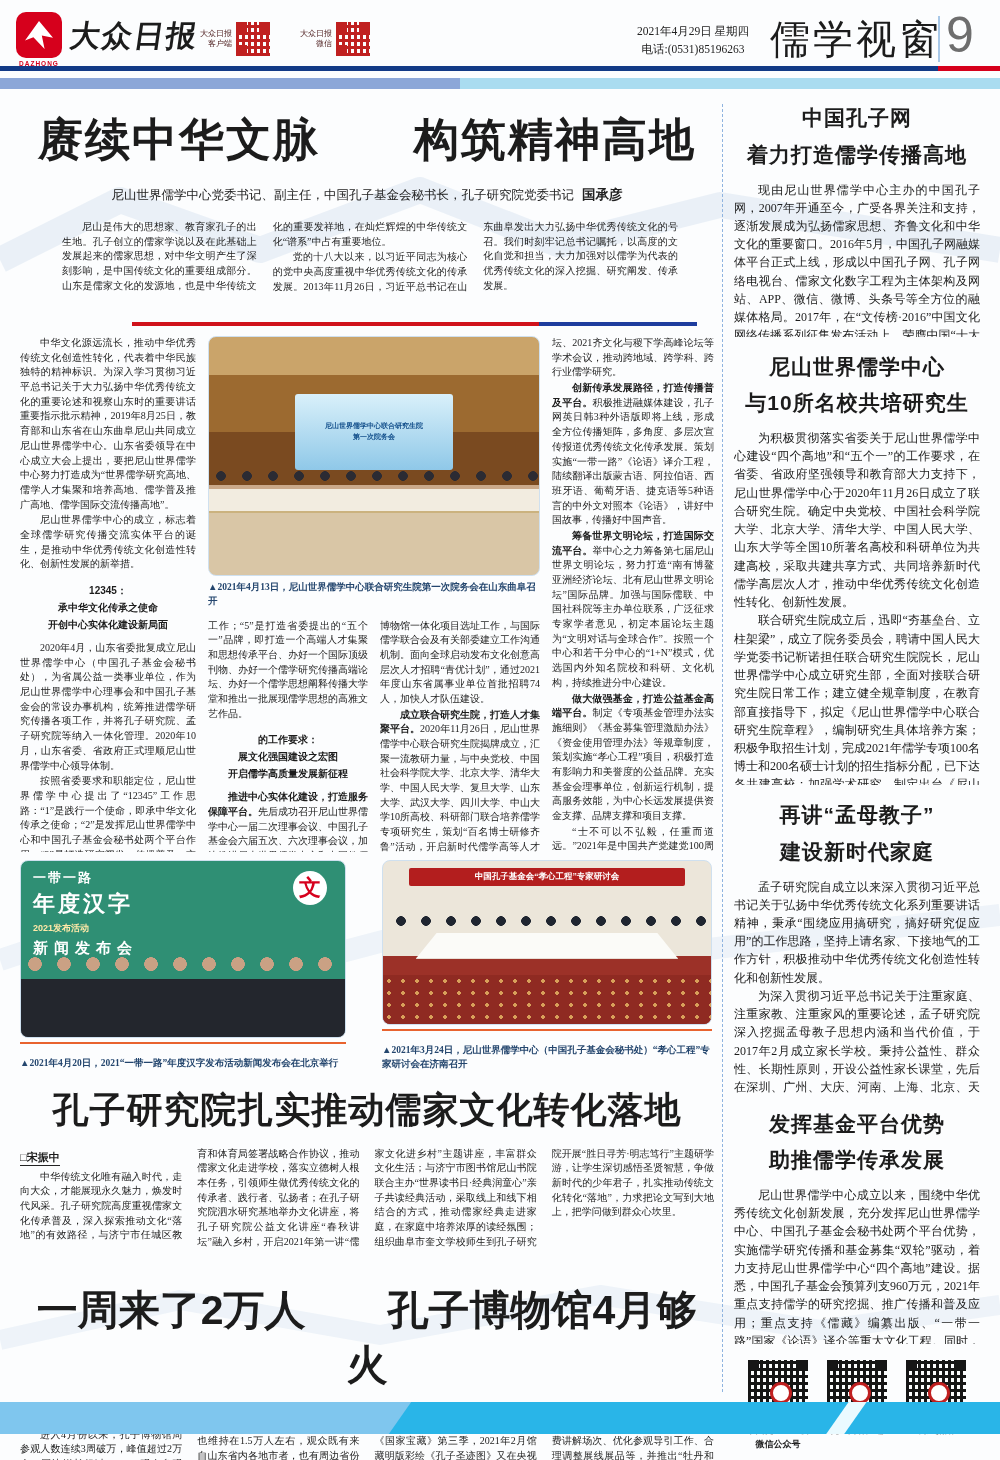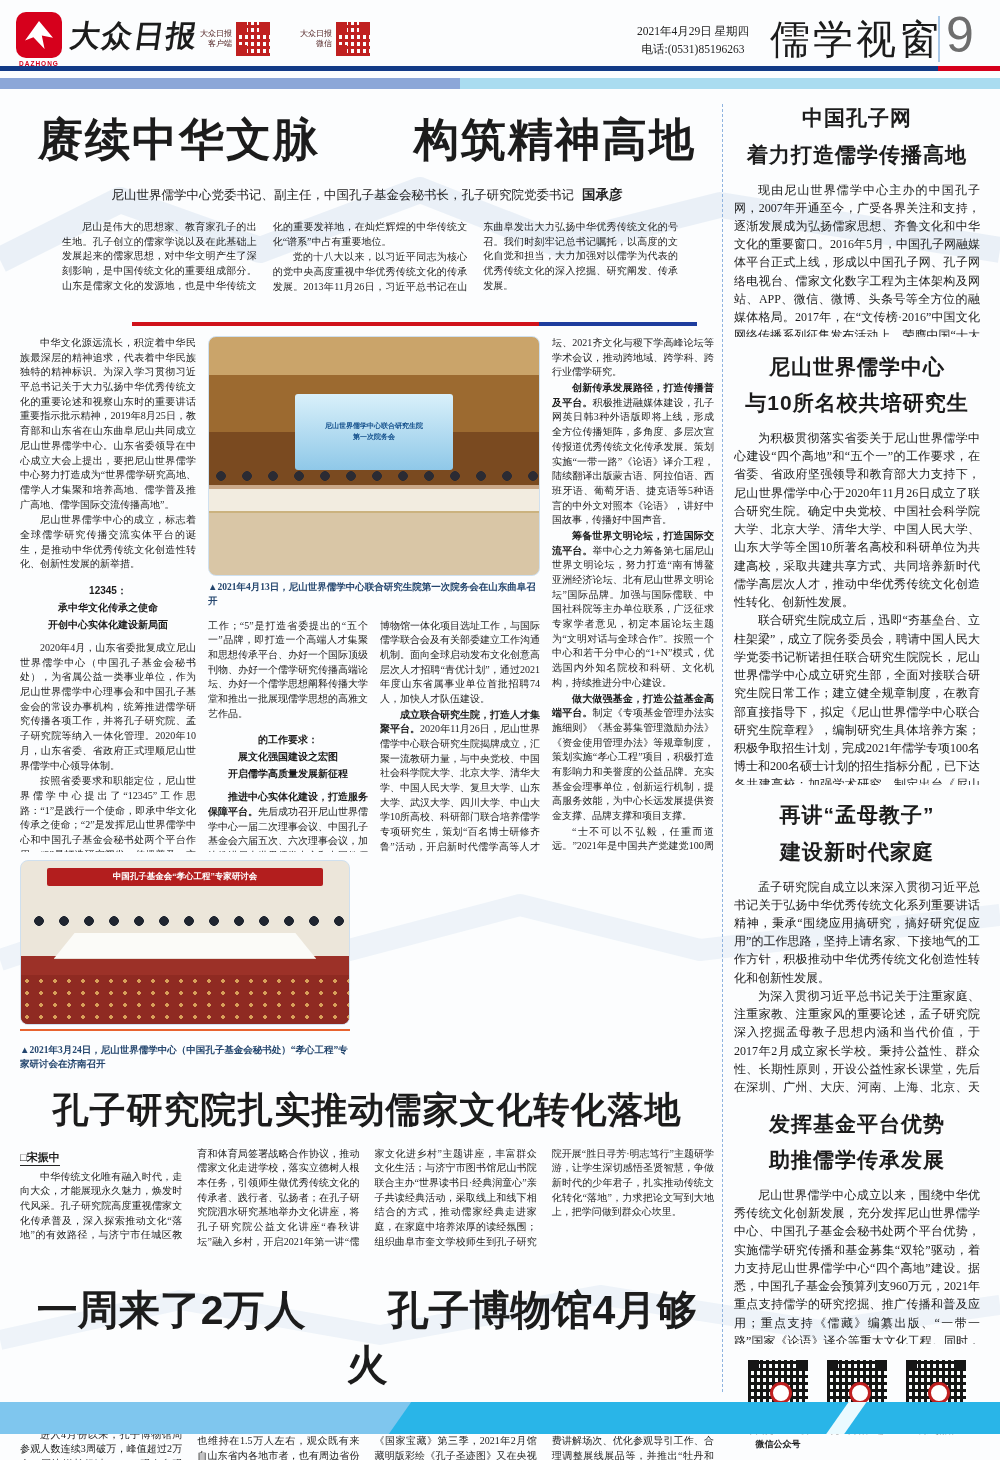--- a/index.html
+++ b/index.html
@@ -171,21 +171,21 @@
     </div>
     <div class="intro btext">
         <p>尼山是伟大的思想家、教育家孔子的出生地。孔子创立的儒家学说以及在此基础上发展起来的儒家思想，对中华文明产生了深刻影响，是中国传统文化的重要组成部分。山东是儒家文化的发源地，也是中华传统文化的重要发祥地，在灿烂辉煌的中华传统文化“谱系”中占有重要地位。</p>
         <p>党的十八大以来，以习近平同志为核心的党中央高度重视中华优秀传统文化的传承发展。2013年11月26日，习近平总书记在山东曲阜发出大力弘扬中华优秀传统文化的号召。我们时刻牢记总书记嘱托，以高度的文化自觉和担当，大力加强对以儒学为代表的优秀传统文化的深入挖掘、研究阐发、传承发展。</p>
       </div>
     <div class="rule-rb"></div>
 
     <div class="body3col">
       <div class="bcol1 btext">
         <div>
-            <p>中华文化源远流长，积淀着中华民族最深层的精神追求，代表着中华民族独特的精神标识。为深入学习贯彻习近平总书记关于大力弘扬中华优秀传统文化的重要论述和视察山东时的重要讲话重要指示批示精神，2019年8月25日，教育部和山东省在山东曲阜尼山共同成立尼山世界儒学中心。山东省委领导在中心成立大会上提出，要把尼山世界儒学中心努力打造成为“世界儒学研究高地、儒学人才集聚和培养高地、儒学普及推广高地、儒学国际交流传播高地”。</p>
+            <p>中华文化源远流长，推动中华优秀传统文化创造性转化，代表着中华民族独特的精神标识。为深入学习贯彻习近平总书记关于大力弘扬中华优秀传统文化的重要论述和视察山东时的重要讲话重要指示批示精神，2019年8月25日，教育部和山东省在山东曲阜尼山共同成立尼山世界儒学中心。山东省委领导在中心成立大会上提出，要把尼山世界儒学中心努力打造成为“世界儒学研究高地、儒学人才集聚和培养高地、儒学普及推广高地、儒学国际交流传播高地”。</p>
             <p>尼山世界儒学中心的成立，标志着全球儒学研究传播交流实体平台的诞生，是推动中华优秀传统文化创造性转化、创新性发展的新举措。</p>
           </div>
         <div class="subhead">
           <div>12345：</div>
           <div>承中华文化传承之使命</div>
           <div>开创中心实体化建设新局面</div>
         </div>
         <div>
             <p>2020年4月，山东省委批复成立尼山世界儒学中心（中国孔子基金会秘书处），为省属公益一类事业单位，作为尼山世界儒学中心理事会和中国孔子基金会的常设办事机构，统筹推进儒学研究传播各项工作，并将孔子研究院、孟子研究院等纳入一体化管理。2020年10月，山东省委、省政府正式理顺尼山世界儒学中心领导体制。</p>
             <p>按照省委要求和职能定位，尼山世界儒学中心提出了“12345”工作思路：“1”是践行一个使命，即承中华文化传承之使命；“2”是发挥尼山世界儒学中心和中国孔子基金会秘书处两个平台作用；“3”是打造研究阐发、传播普及、交流合作三个阵地；“4”是做好学术研究、传播普及、交流合作、基金募集等重点</p>
@@ -223,20 +223,33 @@
             <p class="noind">坛、2021齐文化与稷下学高峰论坛等学术会议，推动跨地域、跨学科、跨行业儒学研究。</p>
             <p><b>创新传承发展路径，打造传播普及平台。</b>积极推进融媒体建设，孔子网英日韩3种外语版即将上线，形成全方位传播矩阵，多角度、多层次宣传报道优秀传统文化传承发展。策划实施“一带一路”《论语》译介工程，陆续翻译出版蒙古语、阿拉伯语、西班牙语、葡萄牙语、捷克语等5种语言的中外文对照本《论语》，讲好中国故事，传播好中国声音。</p>
             <p><b>筹备世界文明论坛，打造国际交流平台。</b>举中心之力筹备第七届尼山世界文明论坛，努力打造“南有博鳌亚洲经济论坛、北有尼山世界文明论坛”国际品牌。加强与国际儒联、中国社科院等主办单位联系，广泛征求专家学者意见，初定本届论坛主题为“文明对话与全球合作”。按照一个中心和若干分中心的“1+N”模式，优选国内外知名院校和科研、文化机构，持续推进分中心建设。</p>
             <p><b>做大做强基金，打造公益基金高端平台。</b>制定《专项基金管理办法实施细则》《基金募集管理激励办法》《资金使用管理办法》等规章制度，策划实施“孝心工程”项目，积极打造有影响力和美誉度的公益品牌。充实基金会理事单位，创新运行机制，提高服务效能，为中心长远发展提供资金支撑、品牌支撑和项目支撑。</p>
             <p>“士不可以不弘毅，任重而道远。”2021年是中国共产党建党100周年和“十四五”规划的开局之年，也是尼山世界儒学中心全面开启高质量发展新征程的第一年。中心将深入贯彻落实习近平总书记关于推动中华优秀传统文化创造性转化、创新性发展的重要论述精神，立足新发展阶段、贯彻新发展理念、融入新发展格局，努力实现建设具有全球主导力的世界儒学中心愿景，与海内外各界同仁一道，为社会主义文化强国建设、深化世界文明交流互鉴、推动构建人类命运共同体作出更大贡献！</p>
           </div>
       </div>
     </div>
 
     <div class="photorow">
+      <div class="ph2wrap">
+        <div class="photo2">
+          <div class="bt">
+            <div class="l1">一带一路</div>
+            <div class="l2">年度汉字</div>
+            <div class="l3">2021发布活动</div>
+            <div class="l4">新闻发布会</div>
+          </div>
+          <div class="logo文">文</div>
+          <div class="crowd"></div>
+        </div>
+        <div class="caption lined">▲2021年4月20日，2021“一带一路”年度汉字发布活动新闻发布会在北京举行</div>
+      </div>
       <div class="ph3wrap">
         <div class="photo3">
           <div class="banner">中国孔子基金会“孝心工程”专家研讨会</div>
           <div class="chairs"></div>
           <div class="table"></div>
           <div class="carpet"></div>
         </div>
         <div class="caption lined">▲2021年3月24日，尼山世界儒学中心（中国孔子基金会秘书处）“孝心工程”专家研讨会在济南召开</div>
       </div>
     </div>

